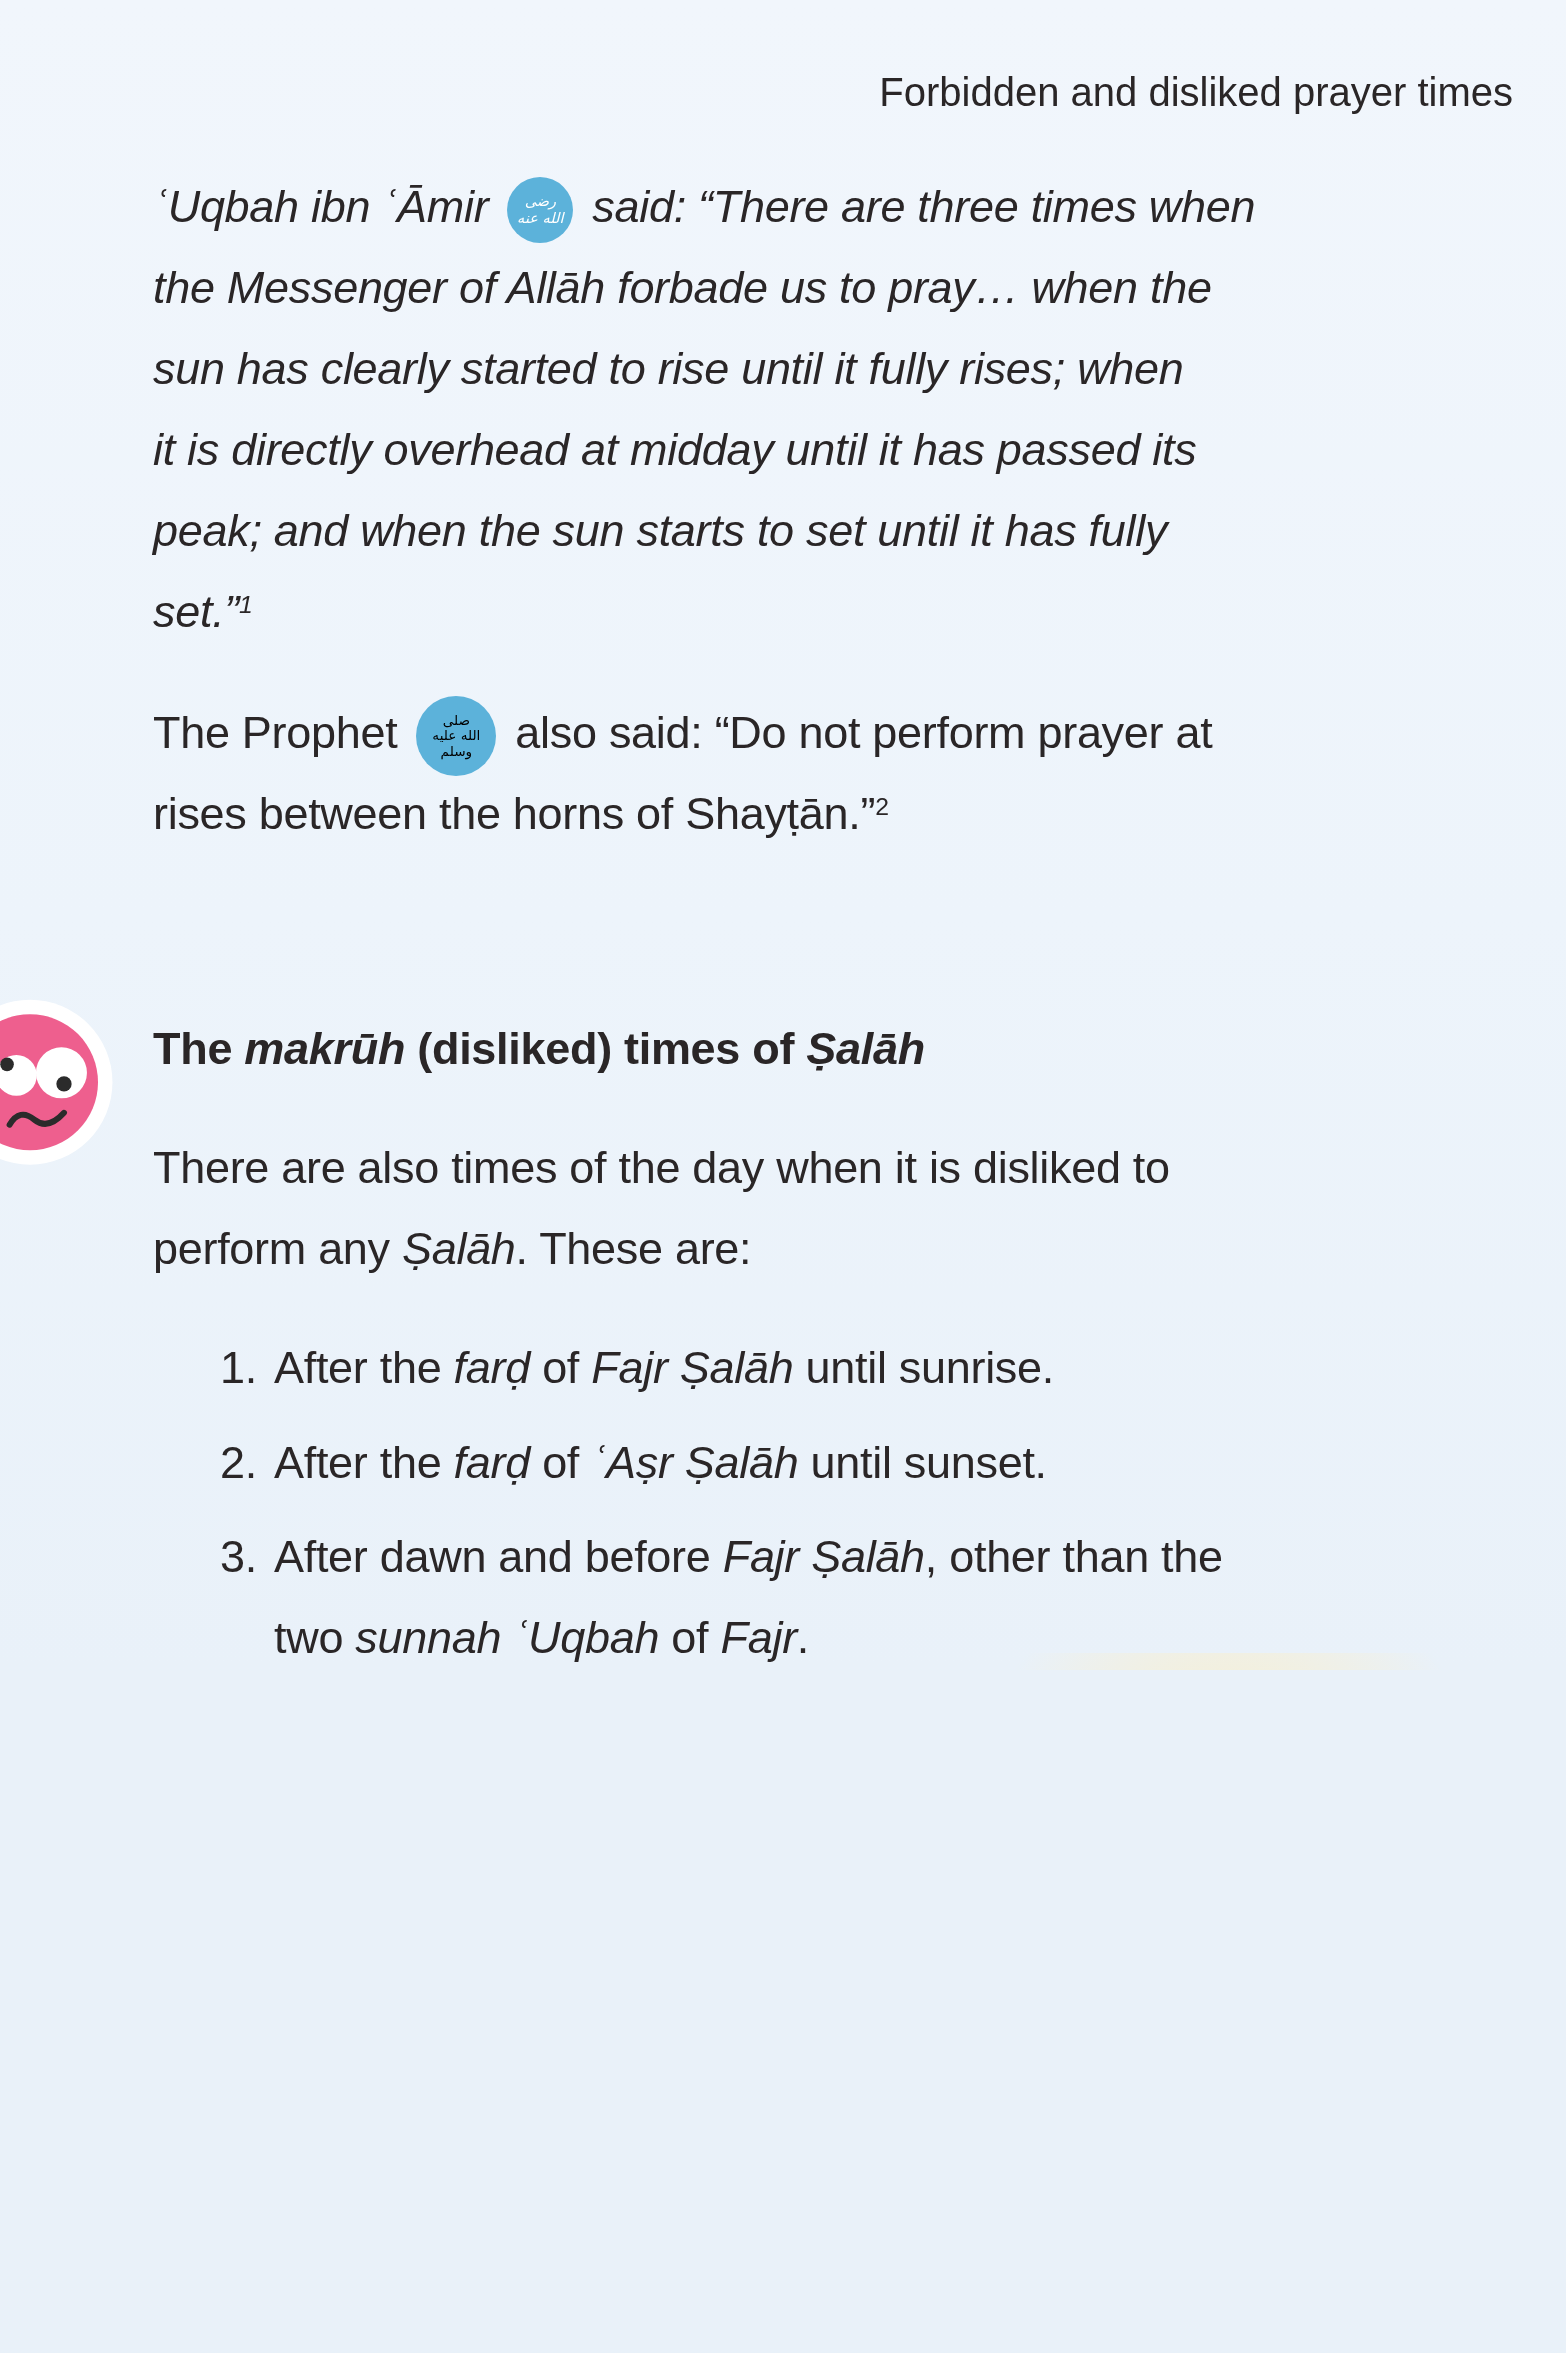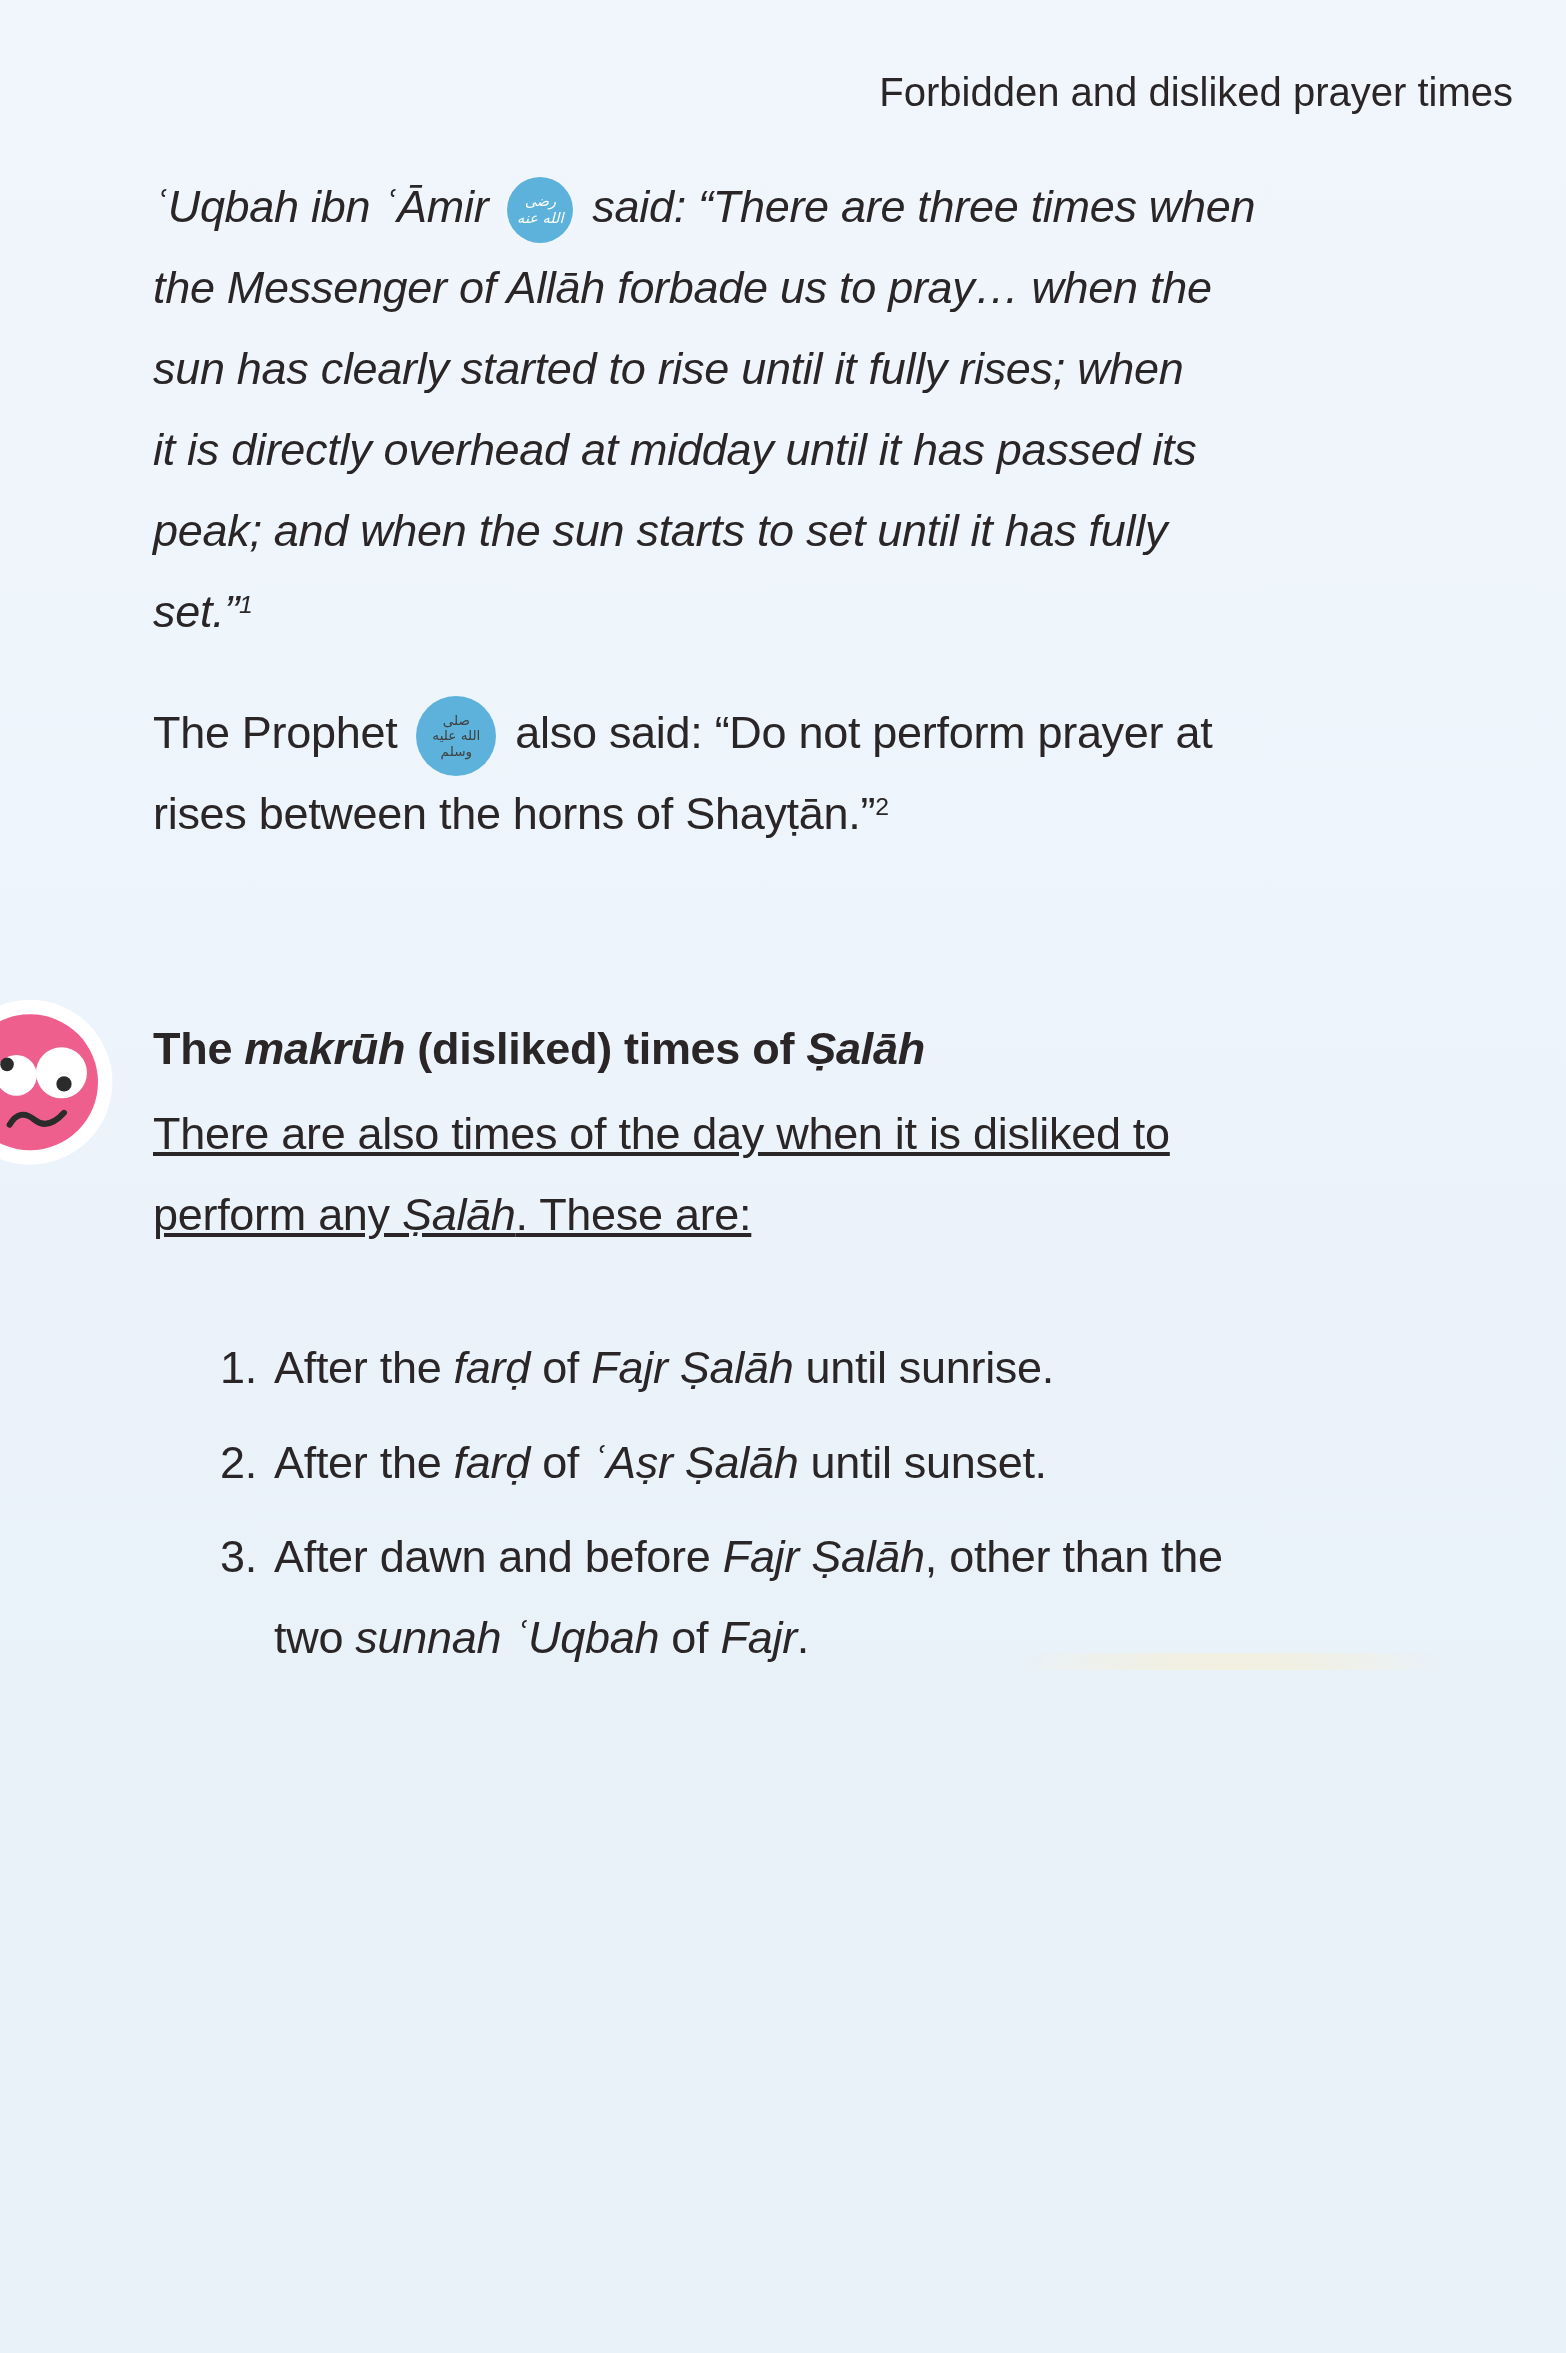--- a/index.html
+++ b/index.html
@@ -14,21 +14,21 @@
   .header{
     position:absolute;top:68px;right:53px;
     font-size:40px;line-height:1.2;
     color:#2a2627;
   }
   .tblock{position:absolute;left:153px;}
   .tblock .tline{height:81px;line-height:81px;white-space:nowrap;font-size:45px;letter-spacing:-0.3px;}
   .p1{top:166px;font-style:italic;}
   .p2{top:692px;}
   .heading{top:1008px;font-weight:bold;}
-  .p3{top:1093px;text-decoration:underline;}
+  .p3{top:1127px;}
   .list{top:1327px;left:220px;}
   .it{font-style:italic;}
   .bd{font-weight:bold;}
   .sup{font-size:0.55em;position:relative;top:-0.55em;line-height:0;}
   .num{display:inline-block;width:54px;}
   .badge{
     display:inline-flex;flex-direction:column;align-items:center;justify-content:center;
     border-radius:50%;vertical-align:middle;margin:0 6.8px;text-align:center;
     font-family:"DejaVu Sans",sans-serif;
   }
@@ -60,21 +60,21 @@
           <span class="badge-line">رضى</span>
           <span class="badge-line">الله عنه</span>
         </span><span> said: “There are three times when</span></div>
       <div class="tline"><span>the Messenger of Allāh forbade us to pray… when the</span></div>
       <div class="tline"><span>sun has clearly started to rise until it fully rises; when</span></div>
       <div class="tline"><span>it is directly overhead at midday until it has passed its</span></div>
       <div class="tline"><span>peak; and when the sun starts to set until it has fully</span></div>
       <div class="tline"><span>set.”</span><span class="sup">1</span></div>
     </div>
   <div class="tblock p2">
-      <div class="tline"><span>The Prophet </span><span class="badge sallallahu_alayhi_wasallam" style="background: rgb(92, 178, 218); color: #404040;">
+      <div class="tline"><span>The Prophet </span><span class="badge sallallahu_alayhi_wasallam" style="background: rgb(92, 178, 218); color: #000000;">
           <span class="badge-line">صلى</span>
           <span class="badge-line">الله عليه</span>
           <span class="badge-line">وسلم</span>
         </span><span> also said: “Do not perform prayer at</span></div>
       <div class="tline"><span>rises between the horns of Shayṭān.”</span><span class="sup">2</span></div>
     </div>
   <div class="tblock heading">
       <div class="tline"><span class="bd">The </span><span class="it bd">makrūh</span><span class="bd"> (disliked) times of </span><span class="it bd">Ṣalāh</span></div>
     </div>
   <div class="tblock p3">

